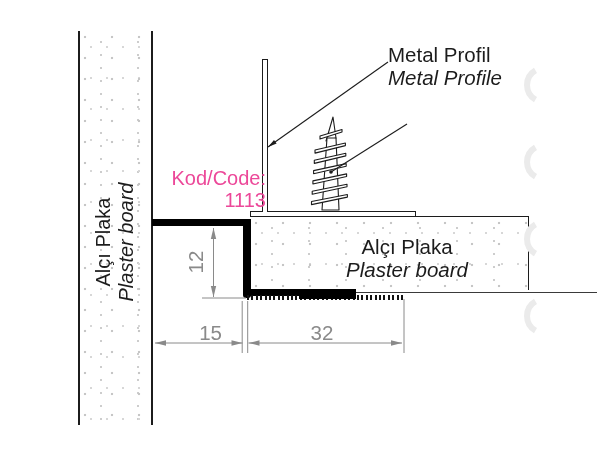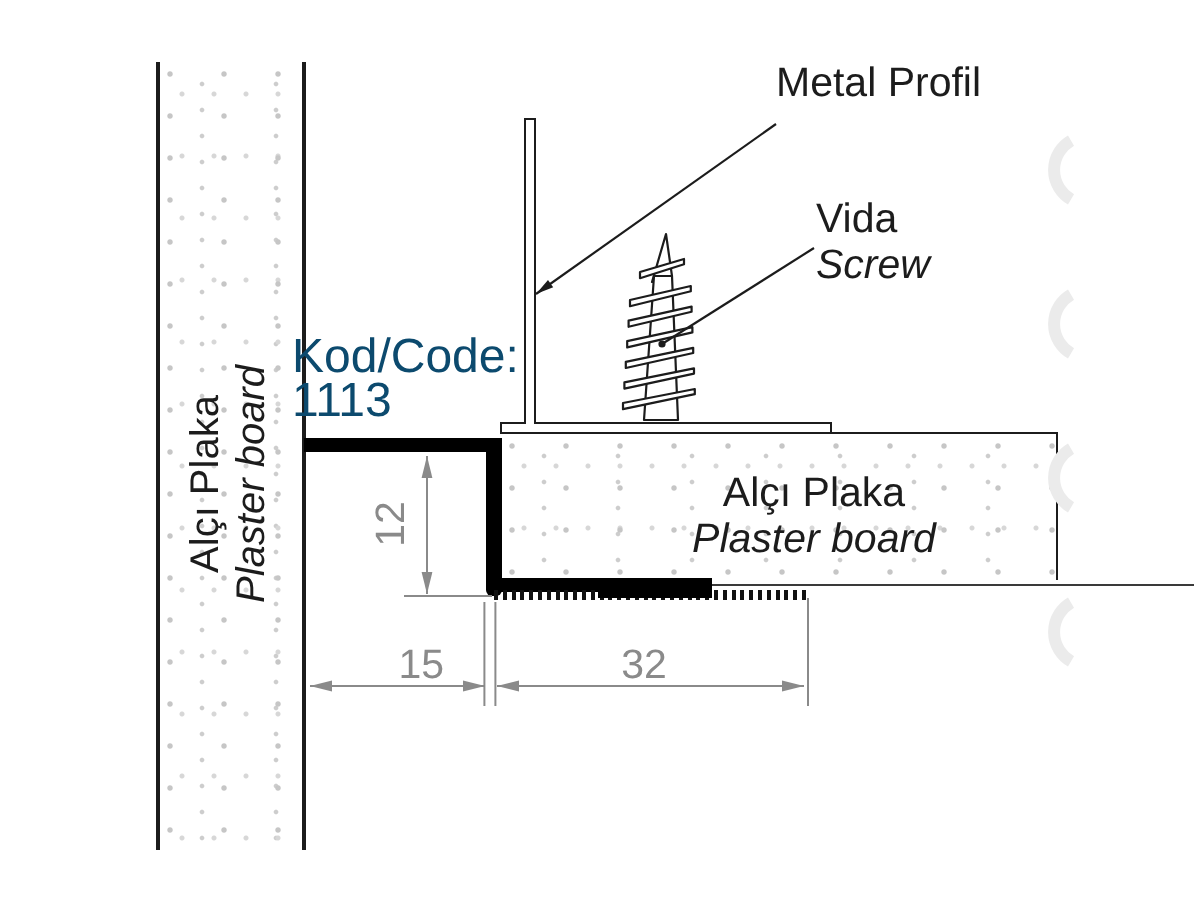--- a/index.html
+++ b/index.html
@@ -45,25 +45,25 @@
   .flange-perf{
     left:247px;top:295px;width:156px;height:4.5px;
     background:repeating-linear-gradient(90deg,#111 0 2px,rgba(255,255,255,0) 2px 4.4px);
   }
   
   .plate{left:250px;top:211px;width:166px;height:5.5px;background:#fff;border:1.2px solid #1c1c1c;box-sizing:border-box;}
   .blade{left:262px;top:59px;width:5.5px;height:153px;background:#fff;
          border-left:1.3px solid #1c1c1c;border-right:1.3px solid #1c1c1c;border-top:1.3px solid #1c1c1c;box-sizing:border-box;}
   
   .callout{font-size:20.5px;line-height:22.5px;white-space:nowrap;}
-  .metal-label{left:388px;top:31px;}
+  .metal-label{left:388px;top:44px;}
   .screw-label{left:408px;top:99px;}
   .code-label{
-    left:146px;top:168px;width:120px;text-align:left;
-    font-size:24px;line-height:21.5px;color:#0c4a6e;white-space:nowrap;
+    left:146px;top:168px;width:120px;text-align:right;
+    font-size:20px;line-height:21.5px;color:#ec4899;white-space:nowrap;
   }
   .dim-text{font-size:20.5px;color:#8a8a8a;white-space:nowrap;}
   .dim-15{left:186px;top:321px;width:36px;text-align:right;}
   .dim-26{left:304px;top:321px;width:36px;text-align:center;}
   .dim-12{left:178px;top:250px;width:36px;text-align:center;transform:rotate(-90deg);}
   svg{display:block;}
   #overlay{left:0;top:0;pointer-events:none;}
 </style>
 </head>
 <body>
@@ -141,26 +141,23 @@
     <div class="italic">Plaster board</div>
   </div>
 
   <div class="abs board-label">
     <div>Alçı Plaka</div>
     <div class="italic">Plaster board</div>
   </div>
 
   <div class="abs callout metal-label">
     <div>Metal Profil</div>
+    <div class="italic">Metal Profile</div>
   </div>
 
-  <div class="abs callout screw-label">
-    <div>Vida</div>
-    <div class="italic">Screw</div>
-  </div>
 
   <div class="abs code-label">
     <div>Kod/Code:</div>
     <div>1113</div>
   </div>
 
   <div class="abs dim-text dim-12">12</div>
   <div class="abs dim-text dim-15">15</div>
   <div class="abs dim-text dim-26">32</div>
 

